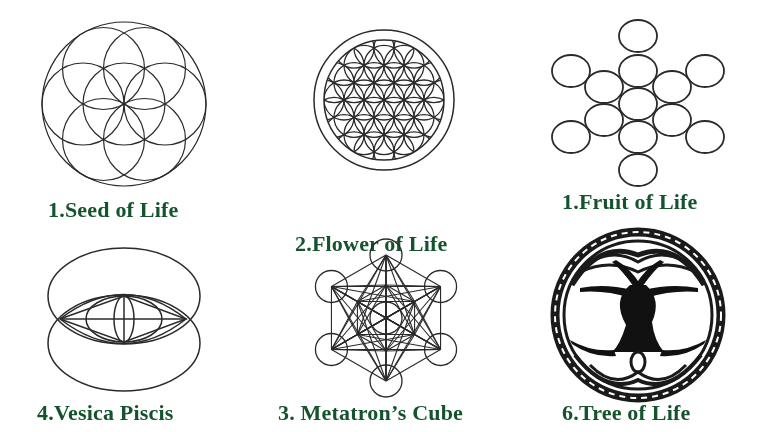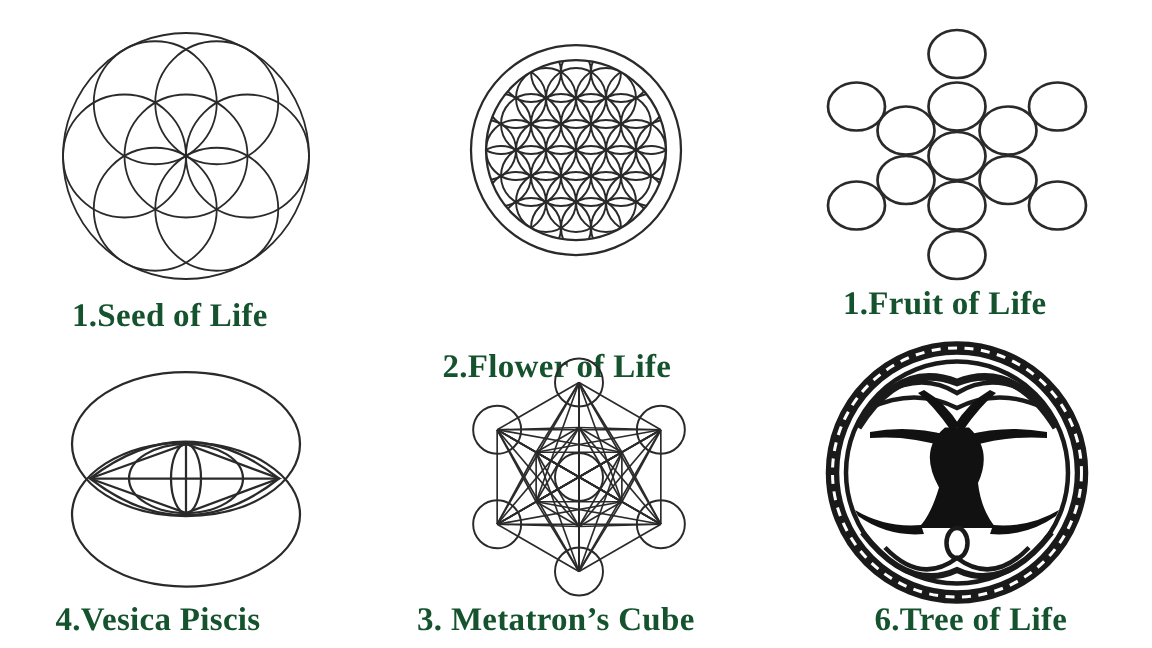--- a/index.html
+++ b/index.html
@@ -225,14 +225,14 @@
       <path d="M642,287 Q654,270 664,262 L660,260 Q646,268 636,284 Z" fill="#111"></path>
 
       <path d="M614,350 Q590,352 570,340 L572,344 Q592,358 616,356 Z" fill="#111"></path>
       <path d="M662,350 Q686,352 706,340 L704,344 Q684,358 660,356 Z" fill="#111"></path>
 
       <path d="M575,355 Q606,395 638,380 Q670,395 701,355" fill="none" stroke="#1a1a1a" stroke-width="4"></path>
       <path d="M590,365 Q614,390 638,372 Q662,390 686,365" fill="none" stroke="#1a1a1a" stroke-width="3"></path>
       <ellipse cx="638" cy="362" rx="7" ry="10" fill="none" stroke="#1a1a1a" stroke-width="3"></ellipse>
     </g>
   </svg>
-  <div class="label" style="left:583px;top:400px;font-family:Liberation Serif, serif;">6.Tree of Life</div>
+  <div class="label" style="left:562px;top:400px;font-family:Liberation Serif, serif;">6.Tree of Life</div>
 </div>
 
 </body></html>

